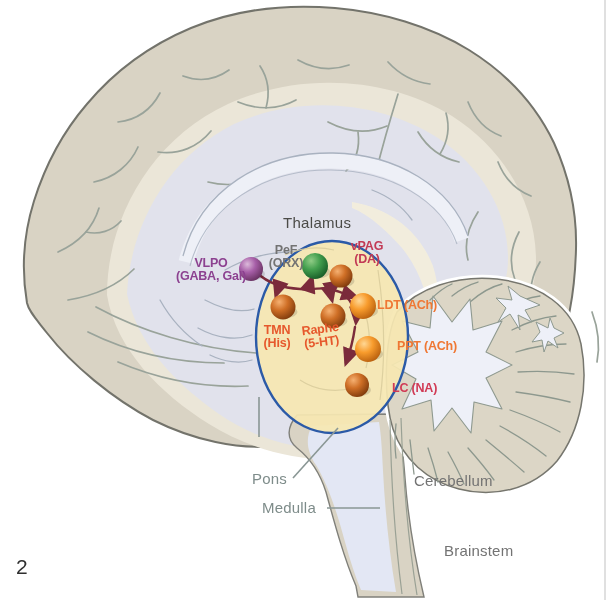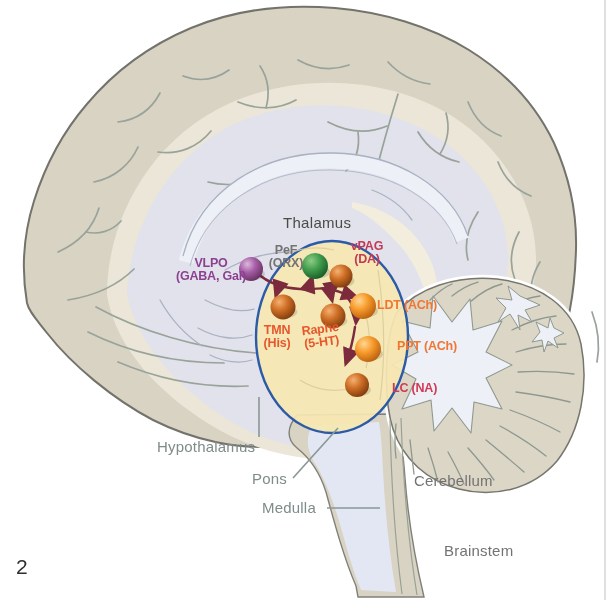--- a/index.html
+++ b/index.html
@@ -208,21 +208,20 @@
   <g stroke="#8a9795" stroke-width="1.6" fill="none">
     <path d="M 259,397 L 259,437"></path>
     <path d="M 293,478 L 338,428"></path>
     <path d="M 327,508 L 380,508"></path>
   </g>
 
   <rect x="604" y="0" width="2" height="600" fill="#d8d8d8" opacity="0.8"></rect>
 </svg>
 
 <div class="lbl p-thalamus">Thalamus</div>
-<div class="lbl region p-hypo">Hypothalamus</div>
 <div class="lbl region p-pons">Pons</div>
 <div class="lbl region p-medulla">Medulla</div>
 <div class="lbl region dark p-cereb">Cerebellum</div>
 <div class="lbl region dark p-brainstem">Brainstem</div>
 
 <div class="lbl node ctr c-vlpo p-vlpo">
   <span class="ln">VLPO</span>
   <span class="ln">(GABA, Gal)</span>
 </div>
 <div class="lbl node ctr c-pef p-pef">

